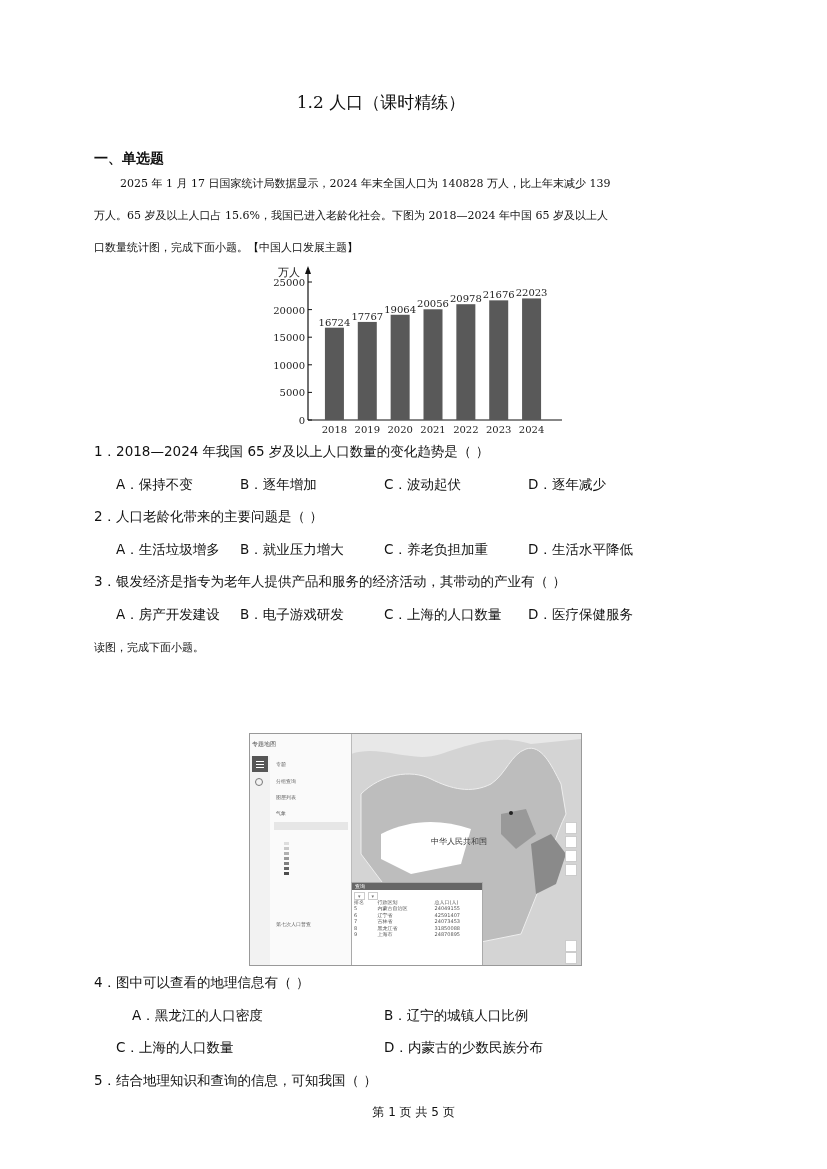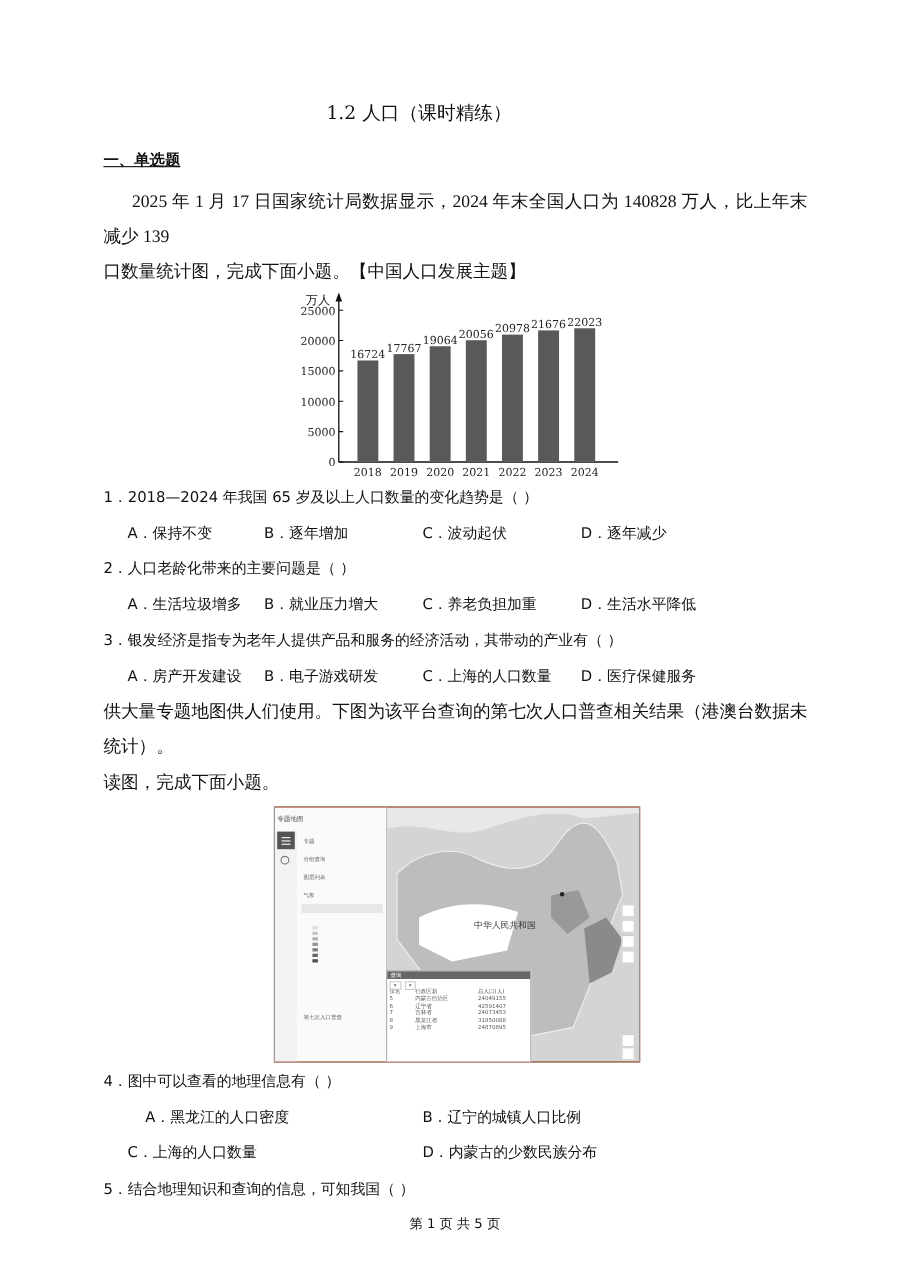--- a/index.html
+++ b/index.html
@@ -1,21 +1,21 @@
 <!DOCTYPE html>
 <html><head>
 <meta charset="utf-8">
 <style>
   html, body { margin:0; padding:0; background:#ffffff; }
   body { width:827px; height:1169px; position:relative; overflow:hidden;
          font-family:"DejaVu Serif", serif; color:#111; }
   .abs { position:absolute; }
   .title { left:0; width:762px; top:91px; text-align:center; font-size:17px; }
-  .section { left:94px; top:137px; font-size:14px; font-weight:bold; font-family:"DejaVu Sans", sans-serif;text-decoration:underline; }
-  .para { left:94px; width:640px; font-size:16px; line-height:32px; text-align:justify;font-family:Liberation Serif, serif; }
+  .section { left:94px; top:150px; font-size:14px; font-weight:bold; font-family:"DejaVu Sans", sans-serif; }
+  .para { left:94px; width:640px; font-size:11px; line-height:32px; text-align:justify; }
   .para .indent { display:inline-block; width:26px; }
   .q { left:94px; font-size:13.5px; font-family:"DejaVu Sans", sans-serif; }
   .opt { font-size:13.5px; font-family:"DejaVu Sans", sans-serif; }
   .footer { left:0; width:827px; top:1104px; text-align:center; font-size:12px; font-family:"DejaVu Sans", sans-serif; }
 
   
   #chart { left:262px; top:260px; width:300px; height:180px; }
   #chart text { font-family:"DejaVu Serif", serif; fill:#222; }
 
   
@@ -39,20 +39,21 @@
   .zoomctl { position:absolute; right:4px; width:10px; height:10px; background:#fff; border:1px solid #ccc; }
 </style>
 </head>
 <body>
 
 <div class="abs title">1.2 人口（课时精练）</div>
 <div class="abs section">一、单选题</div>
 
 <div class="abs para" style="top:168px;">
   <div><span class="indent"></span><span>2025 年 1 月 17 日国家统计局数据显示，2024 年末全国人口为 140828 万人，比上年末减少 139</span></div>
+  <div>万人。65 岁及以上人口占 15.6%，我国已进入老龄化社会。下图为 2018—2024 年中国 65 岁及以上人</div>
   <div>口数量统计图，完成下面小题。【中国人口发展主题】</div>
 </div>
 
 <svg id="chart" class="abs" viewBox="0 0 300 180" width="300" height="180">
     <line x1="46" y1="160" x2="46" y2="8" stroke="#111" stroke-width="1.2"></line>
     <path d="M43,14 L46,6 L49,14 Z" fill="#111"></path>
     <line x1="46" y1="160" x2="326" y2="160" stroke="#111" stroke-width="1.2"></line>
     <path d="M320,157 L328,160 L320,163 Z" fill="#111"></path>
     <text x="16" y="16" font-size="11">万人</text>
     <text x="308" y="174" font-size="11">年</text>
@@ -109,21 +110,20 @@
 
 <div class="abs q" style="top:573px;">
   <span>3．</span><span>银发经济是指专为老年人提供产品和服务的经济活动，其带动的产业有（    ）</span>
 </div>
 <div class="abs opt" style="top:606px;left:116px;">A．房产开发建设</div>
 <div class="abs opt" style="top:606px;left:240px;">B．电子游戏研发</div>
 <div class="abs opt" style="top:606px;left:384px;">C．上海的人口数量</div>
 <div class="abs opt" style="top:606px;left:528px;">D．医疗保健服务</div>
 
 <div class="abs para" style="top:632px;">
-  <div>供大量专题地图供人们使用。下图为该平台查询的第七次人口普查相关结果（港澳台数据未统计）。</div>
   <div>读图，完成下面小题。</div>
 </div>
 
 <div class="abs mapbox">
   <svg class="map" viewBox="0 0 230 231" width="230" height="231">
     <rect x="0" y="0" width="230" height="231" fill="#d4d4d4"></rect>
     <path d="M0,20 C30,10 60,30 90,20 C120,10 150,0 180,10 L230,5 L230,0 L0,0 Z" fill="#e8e8e8"></path>
     <path d="M10,60 C30,40 60,35 80,45 C100,55 120,60 140,50 C155,40 160,20 175,15 C190,10 200,30 210,50 L215,80 C205,100 200,120 190,150 L170,200 L120,210 L80,190 L40,160 L10,120 Z" fill="#bdbdbd" stroke="#eee" stroke-width="1"></path>
     <path d="M30,100 C60,85 90,85 120,95 L110,130 L60,140 L30,125 Z" fill="#ffffff"></path>
     <path d="M150,80 L175,75 L185,100 L165,115 L150,100 Z" fill="#999"></path>

